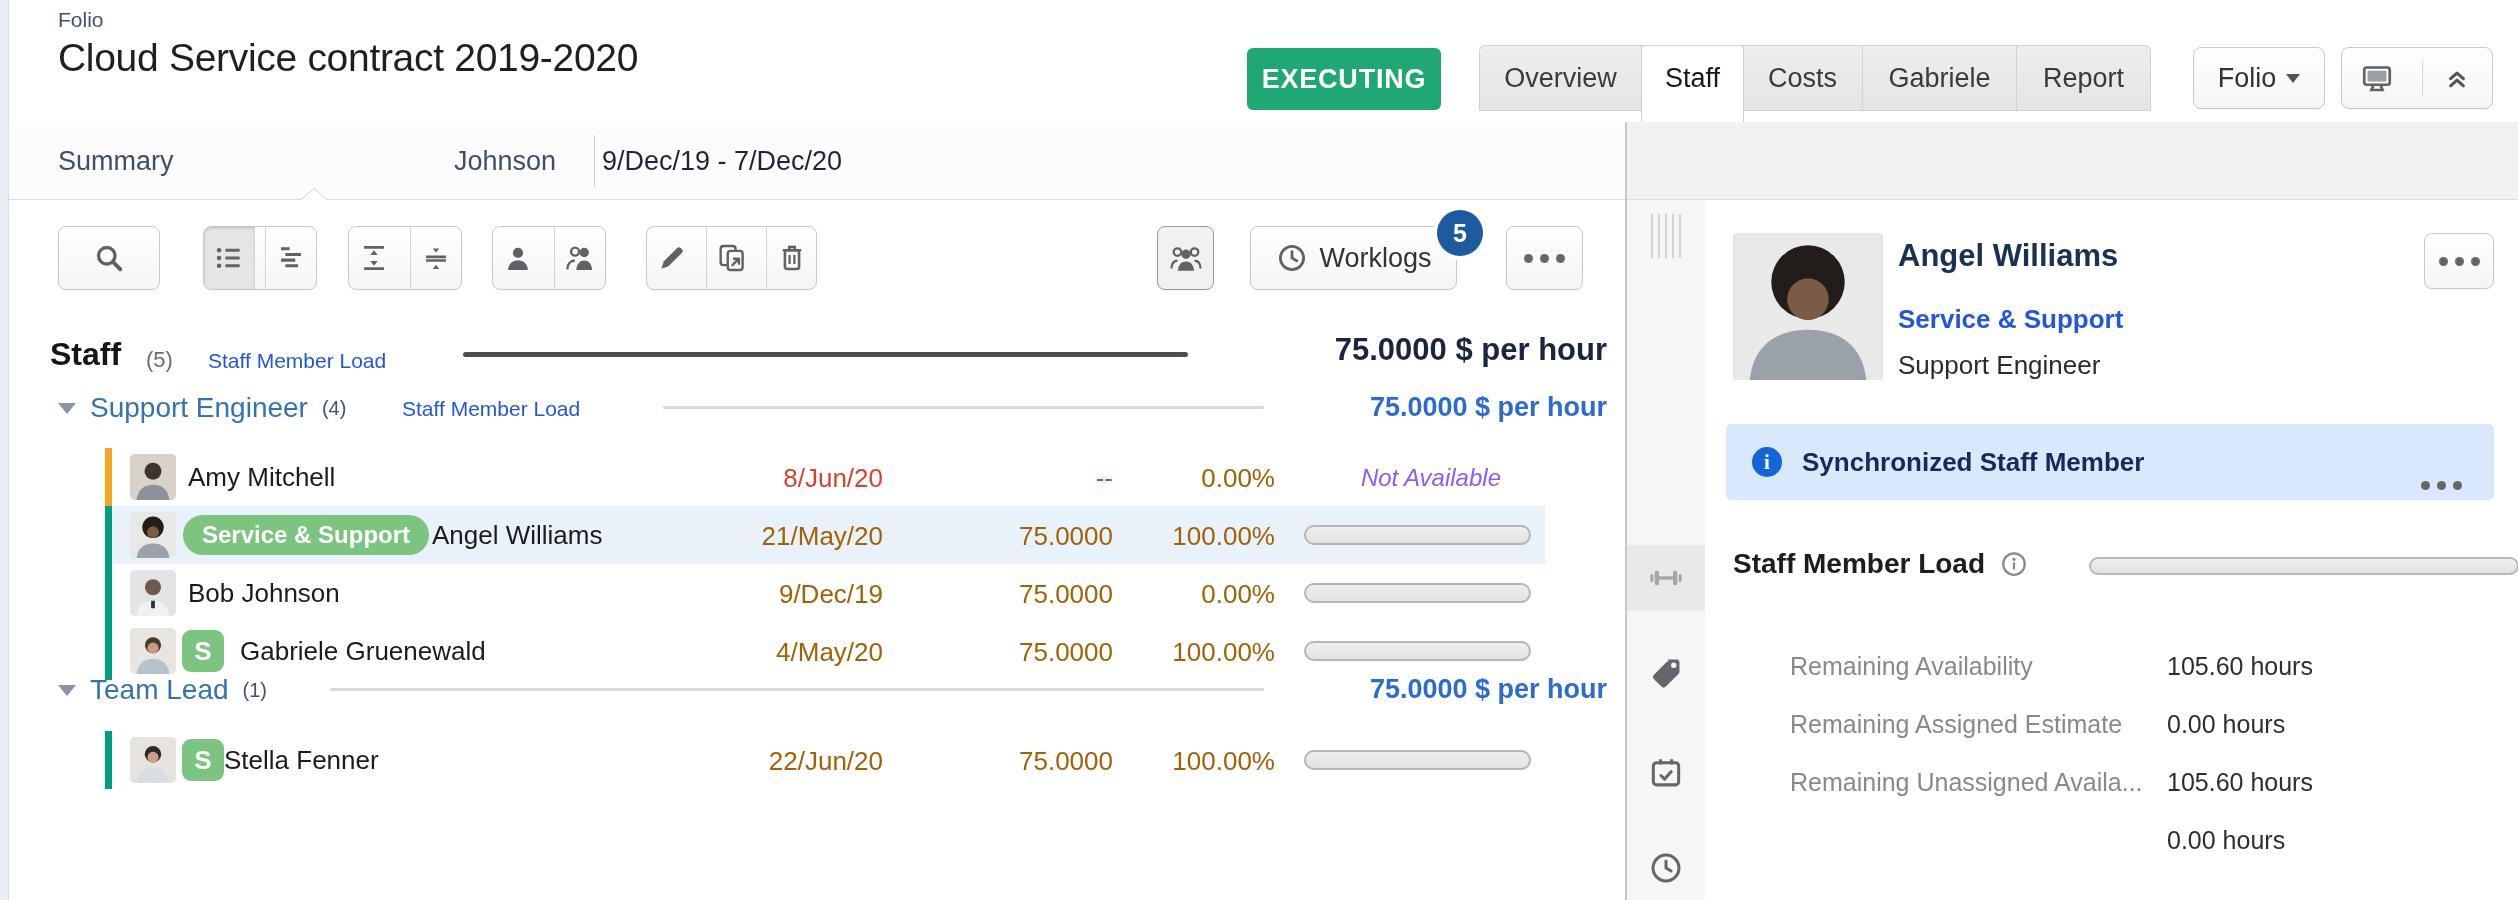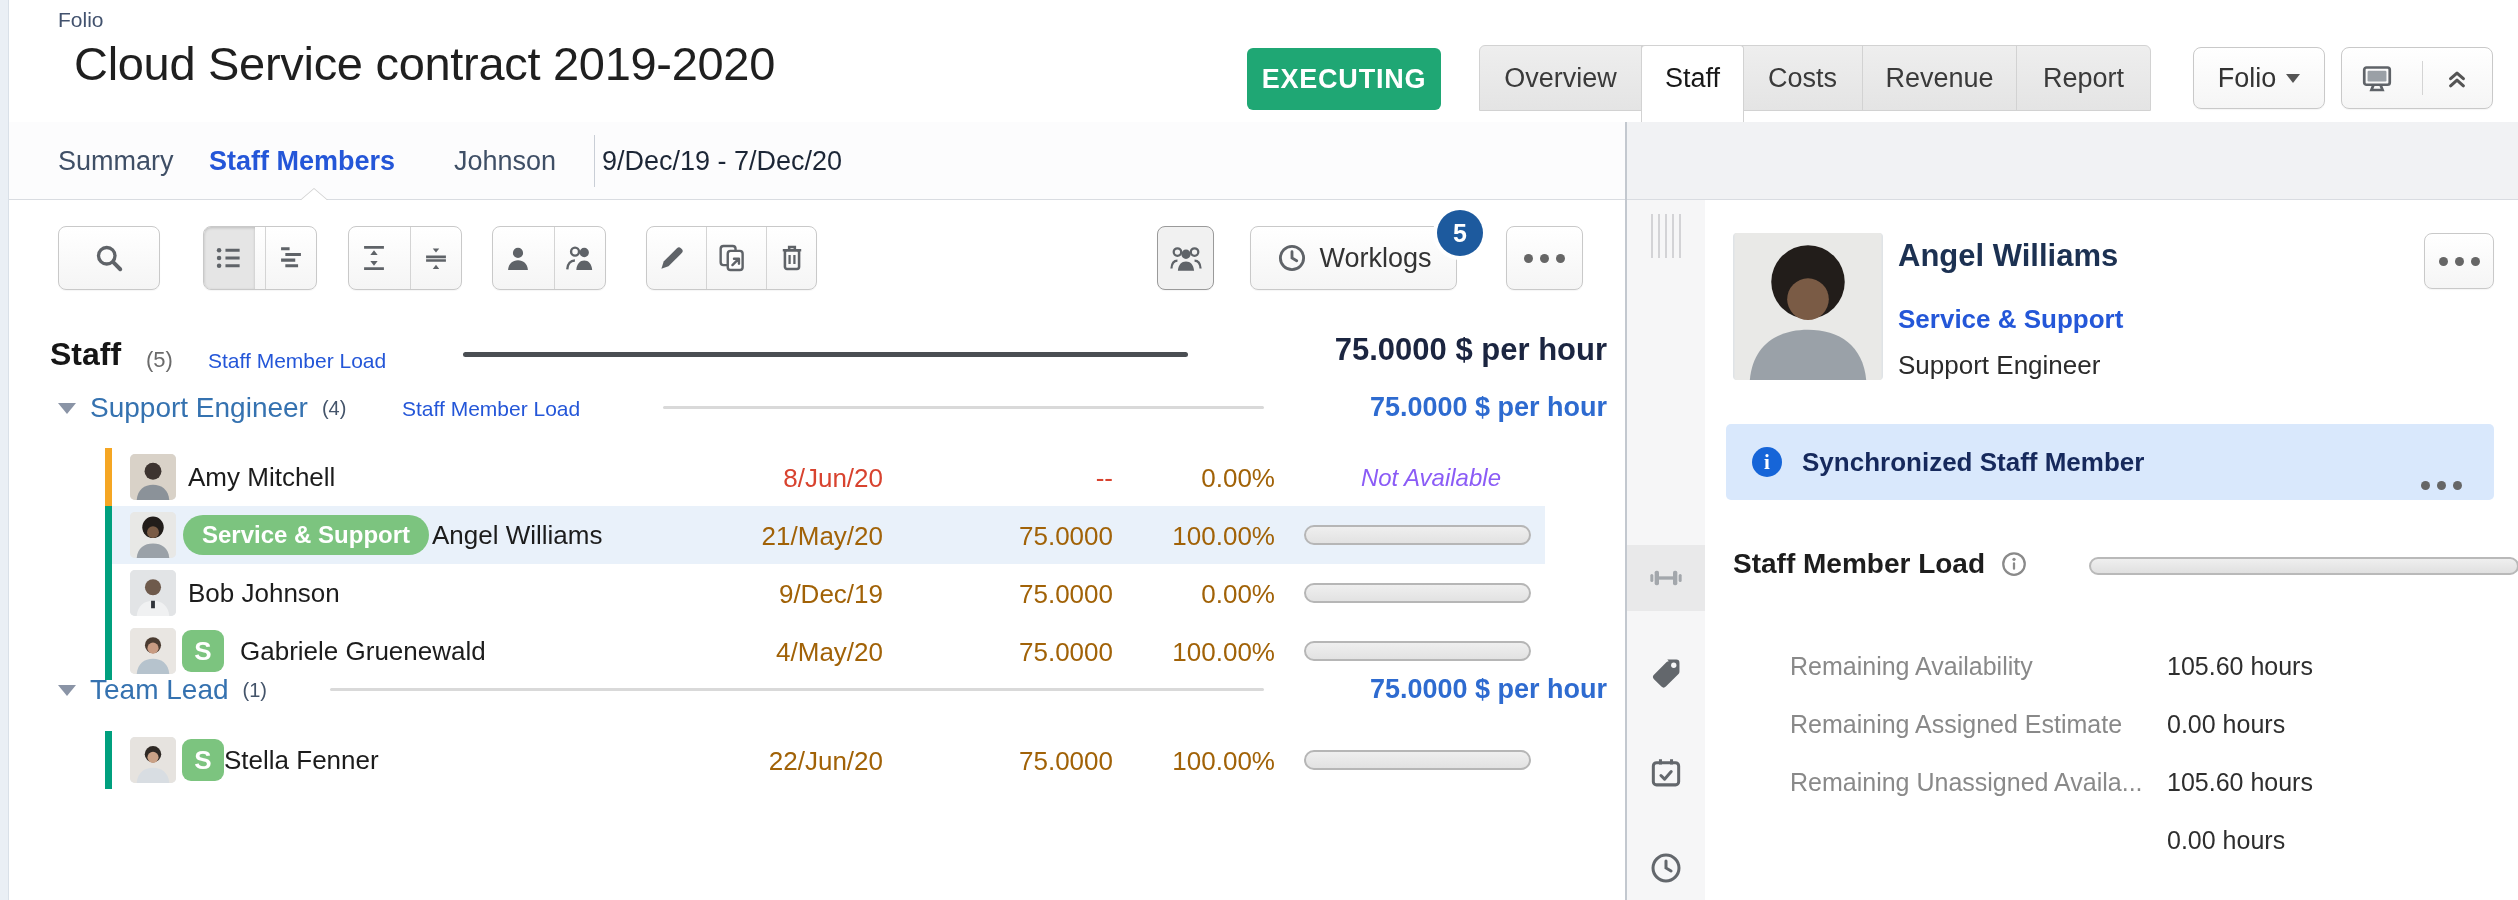--- a/index.html
+++ b/index.html
@@ -6,21 +6,21 @@
   #app{position:relative;width:2518px;height:900px;overflow:hidden;background:#fff;
        font-family:"Liberation Sans",sans-serif;color:#1c1c1c;}
   .abs{position:absolute;}
 
   
   #edge-strip{left:0;top:0;width:8px;height:900px;background:#eaeff5;border-right:1px solid #d9e0e8;}
 
   
   #header{left:9px;top:0;right:0;height:122px;background:#fff;border-bottom:1px solid #e2e4e8;}
   #folio-label{left:49px;top:8px;font-size:21px;color:#42526e;}
-  #page-title{left:49px;top:36px;font-size:47px;font-weight:400;color:#1f1f1f;letter-spacing:-.3px;margin-left:16px;}
+  #page-title{left:49px;top:36px;font-size:39px;font-weight:400;color:#1f1f1f;letter-spacing:-.3px;}
   #status-badge{left:1238px;top:48px;width:194px;height:62px;background:#1FA774;border-radius:6px;
     color:#fff;font-size:27px;font-weight:700;letter-spacing:.8px;display:flex;align-items:center;justify-content:center;}
   #view-tabs{left:1470px;top:45px;height:66px;display:flex;border:1px solid #d2d2d2;border-radius:6px 6px 0 0;
     background:linear-gradient(#eeeeee,#e4e4e4);box-sizing:border-box;}
   .vtab{height:64px;line-height:64px;text-align:center;font-size:27px;color:#3a3a3a;
     border-right:1px solid #d2d2d2;box-sizing:border-box;cursor:default;}
   .vtab:last-child{border-right:none;}
   .vtab.active{background:#fff;color:#181818;height:77px;margin:-1px -1px 0 -1px;
     border:1px solid #d2d2d2;border-bottom:none;border-radius:4px 4px 0 0;z-index:3;}
   #folio-menu{left:2184px;top:47px;width:132px;height:62px;}
@@ -128,21 +128,21 @@
 
   <div class="abs" id="header">
     <div class="abs" id="folio-label">Folio</div>
     <div class="abs" id="page-title">Cloud Service contract 2019-2020</div>
     <div class="abs" id="status-badge">EXECUTING</div>
 
     <div class="abs" id="view-tabs">
       <div class="vtab" style="width:162px">Overview</div>
       <div class="vtab active" style="width:103px">Staff</div>
       <div class="vtab" style="width:120px">Costs</div>
-      <div class="vtab" style="width:154px">Revenue</div>
+      <div class="vtab" style="width:154px">Gabriele</div>
       <div class="vtab" style="width:133px">Report</div>
     </div>
 
     <div class="abs btn" id="folio-menu">
       <span>Folio</span>
       <span class="caret-down" style="border-left-width:7px;border-right-width:7px;border-top-width:9px"></span>
     </div>
 
     <div class="abs btn" id="screen-group">
       <div class="seg">
@@ -156,21 +156,20 @@
         <svg width="34" height="34" viewBox="0 0 24 24">
           <path d="M7.5 12.5L12 8.5l4.5 4M7.5 17.5L12 13.5l4.5 4" fill="none" stroke="#555" stroke-width="2.2" stroke-linecap="round" stroke-linejoin="round"></path>
         </svg>
       </div>
     </div>
   </div>
 
   <div class="abs" id="nav-band"></div>
   <div class="abs" id="nav-band-right"></div>
   <div class="abs navtab" style="left:58px">Summary</div>
-  <div class="abs navtab active" style="left:209px">Staff Members</div>
   <div class="abs navtab" style="left:454px">Johnson</div>
   <div class="abs" id="nav-divider"></div>
   <div class="abs" id="date-range">9/Dec/19  -  7/Dec/20</div>
   <div class="abs" id="nav-caret"></div>
 
   <div class="abs btn tbtn" style="left:58px;width:102px">
     <svg width="36" height="36" viewBox="0 0 24 24">
       <circle cx="10.5" cy="10.5" r="5.5" fill="none" stroke="#5f6368" stroke-width="2.2"></circle>
       <path d="M14.8 14.8l4.7 4.7" stroke="#5f6368" stroke-width="2.6" stroke-linecap="round"></path>
     </svg>

